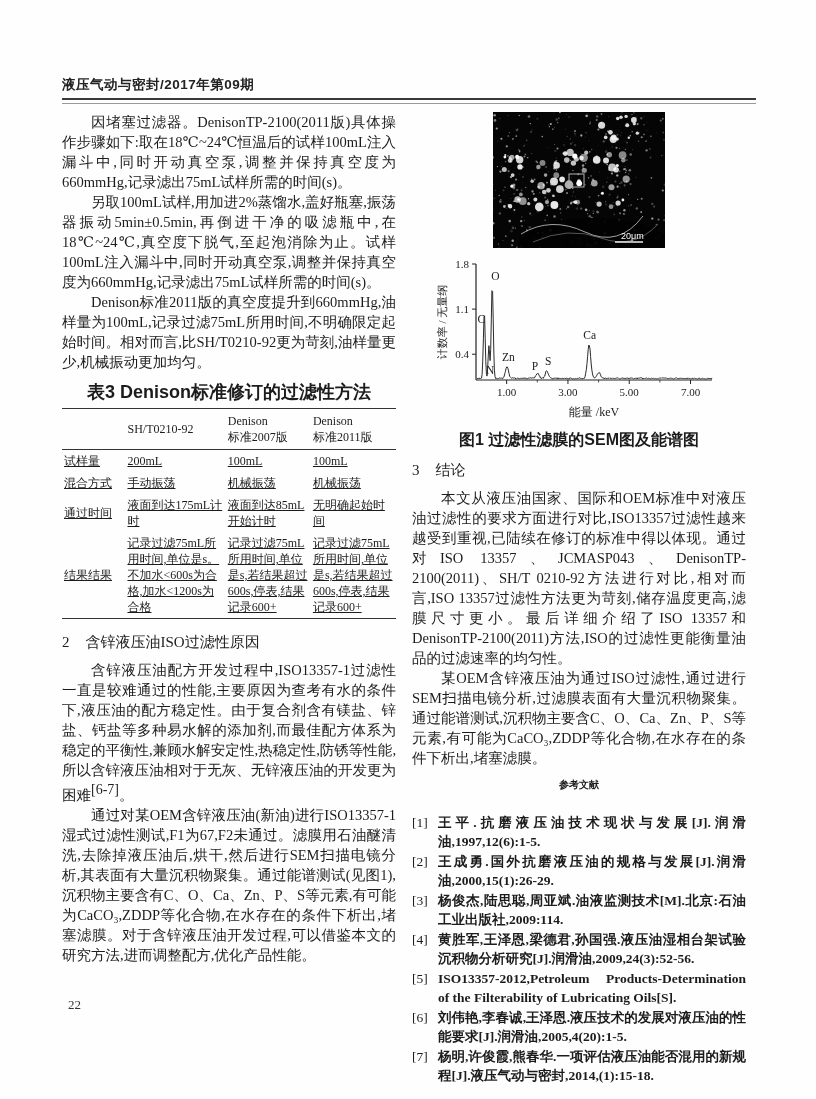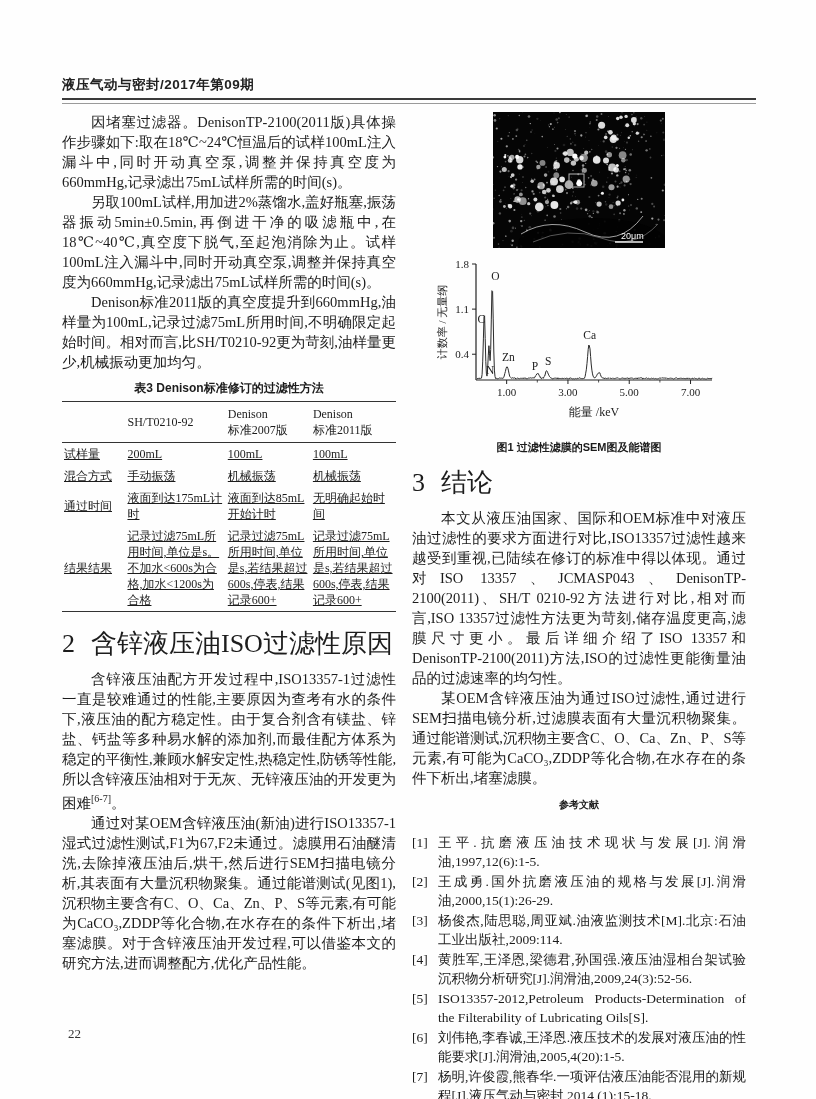--- a/index.html
+++ b/index.html
@@ -5,57 +5,57 @@
   html,body{margin:0;padding:0;background:#e9e9e9;}
   .page{position:relative;width:816px;height:1099px;background:#fefefe;margin:0 auto;
         font-family:"Liberation Serif","DejaVu Serif",serif;color:#1c1c1c;overflow:hidden;}
   .content{position:absolute;left:62px;top:76px;width:694px;}
   .journal{font-family:"Liberation Sans","DejaVu Sans",sans-serif;font-weight:bold;
            font-size:13.5px;letter-spacing:.5px;color:#222;padding-bottom:4px;}
   .rule{height:3px;border-top:2.5px solid #3a3a3a;border-bottom:1.5px solid #9a9a9a;}
   .columns{display:flex;gap:16px;margin-top:8px;}
   .col{width:334px;}
   p.body{margin:0;font-size:14.5px;line-height:20px;text-align:justify;text-indent:2em;}
-  .sec-heading{font-size:26px;margin:14px 0 8px 0;font-weight:normal;}
+  .sec-heading{font-size:15px;margin:14px 0 8px 0;font-weight:normal;}
   .sec-heading .num{margin-right:16px;}
   .tbl-title{font-family:"Liberation Sans","DejaVu Sans",sans-serif;font-weight:bold;
-             font-size:12px;text-align:center;margin:8px 0 4px 0;}
+             font-size:18px;text-align:center;margin:8px 0 4px 0;}
   table.t3{width:100%;border-collapse:collapse;font-size:12px;line-height:16px;
            border-top:1.6px solid #333;border-bottom:1.6px solid #333;}
   table.t3 thead tr{border-bottom:1.1px solid #333;}
   table.t3 th{font-weight:normal;text-align:left;padding:4px 2px;white-space:pre-line;vertical-align:middle;}
   table.t3 td{padding:3px 2px;text-align:left;vertical-align:middle;text-decoration:underline;}
   table.t3 .c0{width:19%;}
   .fig{ text-align:center;}
   .sem-wrap{display:inline-block;line-height:0;}
   .chart-wrap{display:inline-block;line-height:0;}
   .fig-caption{font-family:"Liberation Sans","DejaVu Sans",sans-serif;font-weight:bold;
-               font-size:11px;text-align:center;margin:16px 0 4px 0;}
+               font-size:16px;text-align:center;margin:6px 0 4px 0;}
   .refs-heading{font-family:"Liberation Sans","DejaVu Sans",sans-serif;font-weight:bold;
                 font-size:10px;text-align:center;margin:10px 0 21px 0;}
   .ref-item{display:flex;font-size:13.5px;line-height:19px;margin-bottom:1px;}
   .ref-label{flex:0 0 26px;}
-  .ref-text{flex:1;text-align:justify;}
-  .page-number{position:absolute;left:68px;top:1026px;font-size:13px;color:#333;}
-  sup{font-size:10px;}
+  .ref-text{flex:1;text-align:justify;font-weight:bold;}
+  .page-number{position:absolute;left:68px;top:997px;font-size:13px;color:#333;}
+  sup{font-size:14px;}
 </style>
 </head>
 <body>
 
 <div class="page">
   <div class="content">
 
     <div class="journal">液压气动与密封/2017年第09期</div>
     <div class="rule"></div>
 
     <div class="columns">
 
       <div class="col">
         <p class="body">因堵塞过滤器。DenisonTP-2100(2011版)具体操作步骤如下:取在18℃~24℃恒温后的试样100mL注入漏斗中,同时开动真空泵,调整并保持真空度为660mmHg,记录滤出75mL试样所需的时间(s)。</p>
-        <p class="body">另取100mL试样,用加进2%蒸馏水,盖好瓶塞,振荡器振动5min±0.5min,再倒进干净的吸滤瓶中,在18℃~40℃,真空度下脱气,至起泡消除为止。试样100mL注入漏斗中,同时开动真空泵,调整并保持真空度为660mmHg,记录滤出75mL试样所需的时间(s)。</p>
+        <p class="body">另取100mL试样,用加进2%蒸馏水,盖好瓶塞,振荡器振动5min±0.5min,再倒进干净的吸滤瓶中,在18℃~24℃,真空度下脱气,至起泡消除为止。试样100mL注入漏斗中,同时开动真空泵,调整并保持真空度为660mmHg,记录滤出75mL试样所需的时间(s)。</p>
         <p class="body">Denison标准2011版的真空度提升到660mmHg,油样量为100mL,记录过滤75mL所用时间,不明确限定起始时间。相对而言,比SH/T0210-92更为苛刻,油样量更少,机械振动更加均匀。</p>
 
         <div class="tbl-title">表3 Denison标准修订的过滤性方法</div>
         <table class="t3">
           <thead>
               <tr id="t3-head">
                 <th class="c0"></th>
                 <th class="c1">SH/T0210-92</th>
                 <th class="c2">Denison
 标准2007版</th>

